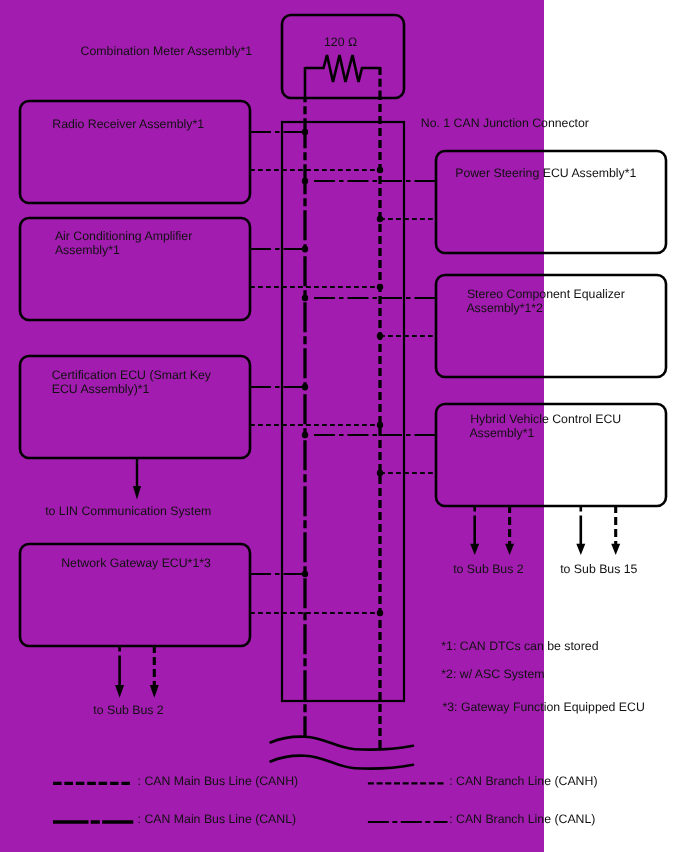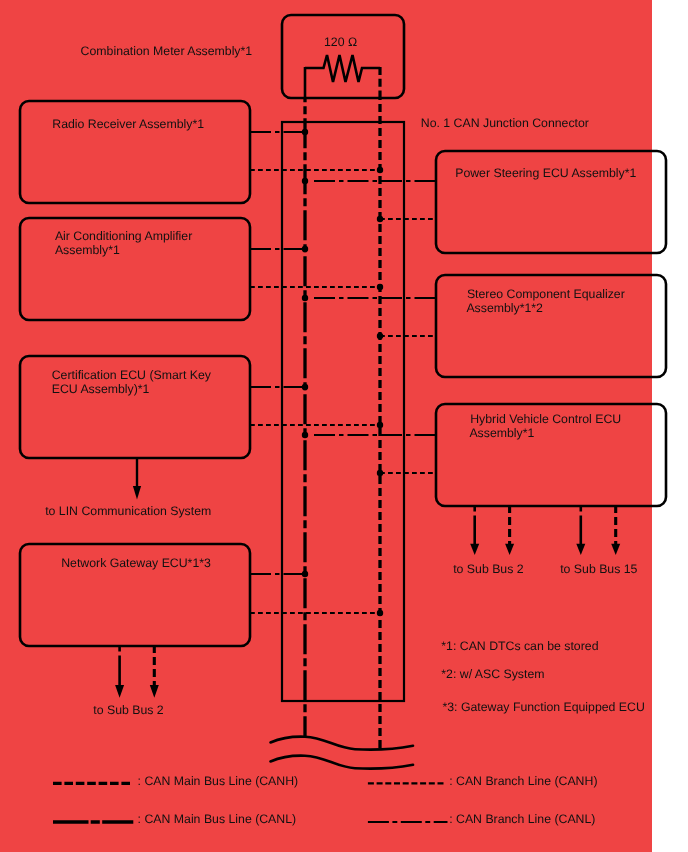--- a/index.html
+++ b/index.html
@@ -1,20 +1,20 @@
 <!DOCTYPE html>
 <html><head>
 <meta charset="utf-8">
 <title>CAN Communication System Diagram</title>
 <style>
   html,body{margin:0;padding:0;background:#ffffff;}
   *{-webkit-font-smoothing:antialiased;text-rendering:geometricPrecision;}
   body{width:688px;height:852px;overflow:hidden;
        font-family:"Liberation Sans",sans-serif;color:#000;}
-  #canvas{position:relative;width:652px;height:852px;background:#ef4444;}
+  #canvas{position:relative;width:544px;height:852px;background:#a21caf;}
   svg{display:block;}
   .lbl{font-family:"Liberation Sans",sans-serif;font-size:12.3px;fill:#111;}
   .ecu-box{fill:none;stroke:#000;stroke-width:2.6;}
   .bus-canh{fill:none;stroke:#000;stroke-width:3.3;stroke-dasharray:8 4;stroke-dashoffset:7.1;}
   .bus-canl{fill:none;stroke:#000;stroke-width:3.3;stroke-dasharray:30 4 8 4;stroke-dashoffset:26.8;}
   .br-canh{fill:none;stroke:#000;stroke-width:2.0;stroke-dasharray:4.8 3.2;}
   .br-canl{fill:none;stroke:#000;stroke-width:2.0;stroke-dasharray:21 4 4.5 4;}
   .node{fill:#000;}
 </style>
 </head>

